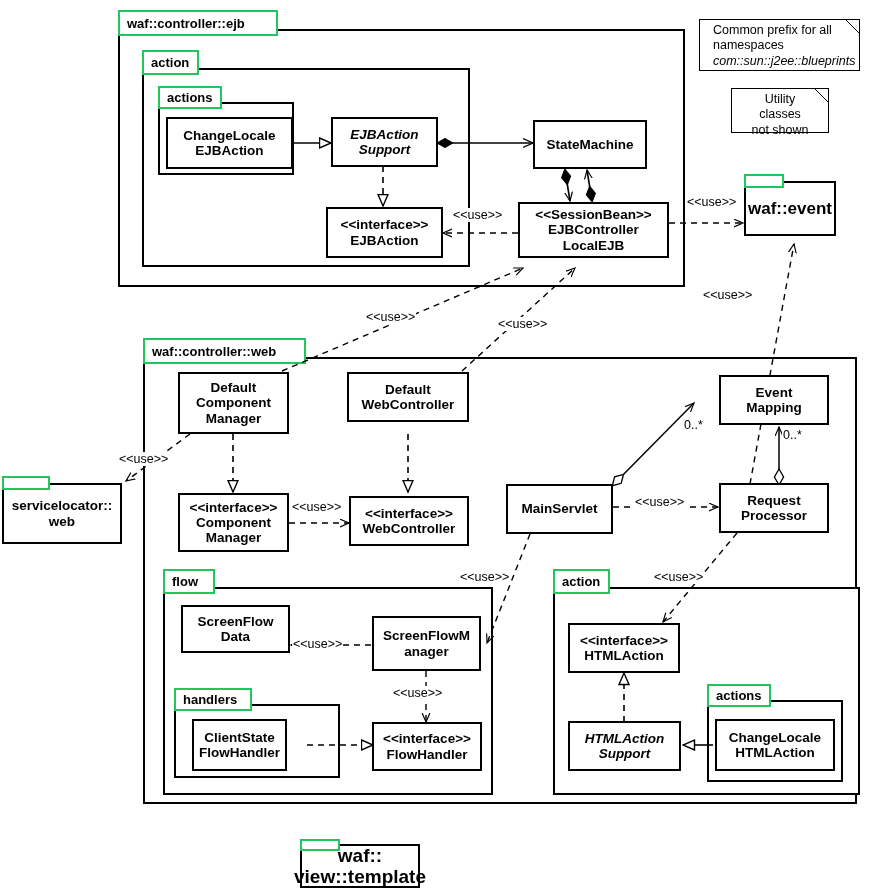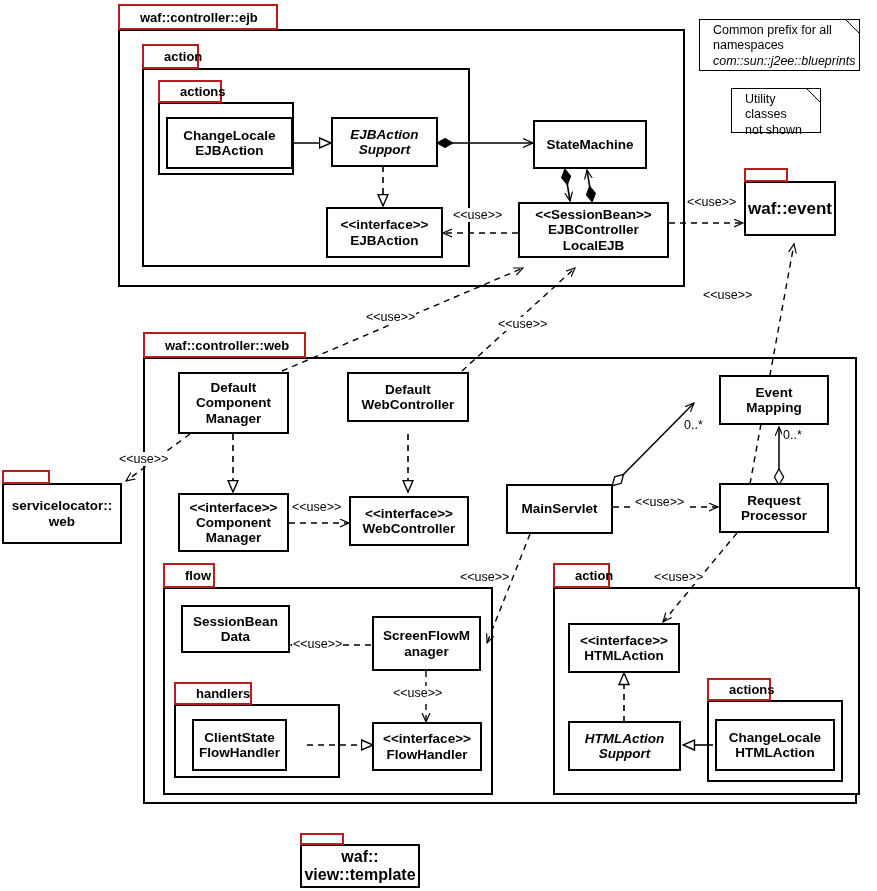--- a/index.html
+++ b/index.html
@@ -2,24 +2,24 @@
 <html><head>
 <meta charset="utf-8">
 <style>
   html,body{margin:0;padding:0;background:#ffffff;}
   body{width:877px;height:891px;font-family:"Liberation Sans",sans-serif;color:#000;}
   #stage{position:relative;width:877px;height:891px;overflow:hidden;background:#fff;}
 
   
   .pkg{position:absolute;box-sizing:border-box;}
   .pkg > .tab{
-    position:absolute;left:0;top:0;box-sizing:border-box;
-    border:2px solid #b91c1c;background:#fff;
+    position:absolute;left:0;top:6px;box-sizing:border-box;
+    border:2px solid #22c55e;background:#fff;
     display:flex;align-items:center;
-    padding:0 20px;
+    padding:0 7px;
     font-weight:bold;font-size:13px;white-space:nowrap;
     z-index:3;
   }
   .pkg > .body{
     position:absolute;left:0;box-sizing:border-box;
     border:2px solid #000;background:#fff;z-index:2;
   }
 
   
   .cls{
@@ -201,21 +201,21 @@
     <span class="foldline">
       <svg width="15" height="15" viewBox="0 0 15 15">
           <path d="M0,0 L15,15 M0,0" fill="none" stroke="#000" stroke-width="1"></path>
         </svg>
     </span>
     <div>Common prefix for all</div>
     <div>namespaces</div>
     <em>com::sun::j2ee::blueprints</em>
   </div>
 
-  <div class="note" style="left:731px;top:88px;width:90px;height:45px;">
+  <div class="note" style="left:731px;top:88px;width:98px;height:45px;text-align:center;">
     <span class="foldline">
       <svg width="15" height="15" viewBox="0 0 15 15">
           <path d="M0,0 L15,15" fill="none" stroke="#000" stroke-width="1"></path>
         </svg>
     </span>
     <div>Utility classes</div>
     <div>not shown</div>
   </div>
 
   <div class="pkg" style="left:744px;top:168px;width:102px;height:68px;">
@@ -273,21 +273,21 @@
     <span class="ln">Event</span>
     <span class="ln">Mapping</span>
   </div>
 
   <div class="pkg" style="left:163px;top:563px;width:330px;height:232px;">
     <div class="tab" style="width:52px;height:25px;">flow</div>
     <div class="body" style="top:24px;width:330px;height:208px;"></div>
   </div>
 
   <div class="cls" style="left:181px;top:605px;width:109px;height:48px;">
-    <span class="ln">SessionBean</span>
+    <span class="ln">ScreenFlow</span>
     <span class="ln">Data</span>
   </div>
 
   <div class="cls" style="left:372px;top:616px;width:109px;height:55px;">
     <span class="ln">ScreenFlowM</span>
     <span class="ln">anager</span>
   </div>
 
   <div class="pkg" style="left:174px;top:682px;width:166px;height:96px;">
     <div class="tab" style="width:78px;height:23px;">handlers</div>
@@ -324,21 +324,21 @@
     <div class="body" style="top:22px;width:136px;height:82px;"></div>
   </div>
 
   <div class="cls" style="left:715px;top:719px;width:120px;height:52px;">
     <span class="ln">ChangeLocale</span>
     <span class="ln">HTMLAction</span>
   </div>
 
   <div class="pkg" style="left:300px;top:833px;width:120px;height:55px;">
     <div class="tab" style="width:40px;height:12px;border-width:2px;"></div>
-    <div class="body" style="top:11px;width:120px;height:44px;display:flex;flex-direction:column;align-items:center;justify-content:center;font-weight:bold;font-size:16px;line-height:1.12;">
+    <div class="body" style="top:11px;width:120px;height:44px;display:flex;flex-direction:column;align-items:center;justify-content:center;font-weight:bold;font-size:19px;line-height:1.12;">
       <span>waf::</span>
       <span>view::template</span>
     </div>
   </div>
 
   <div class="elabel" style="left:452px;top:208px;">&lt;&lt;use&gt;&gt;</div>
 
   <div class="elabel" style="left:686px;top:195px;">&lt;&lt;use&gt;&gt;</div>
 
   <div class="elabel" style="left:365px;top:310px;">&lt;&lt;use&gt;&gt;</div>

